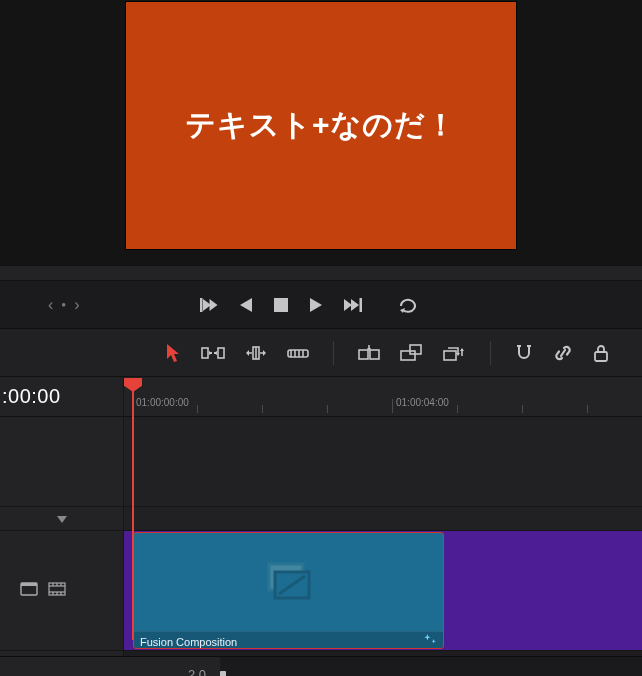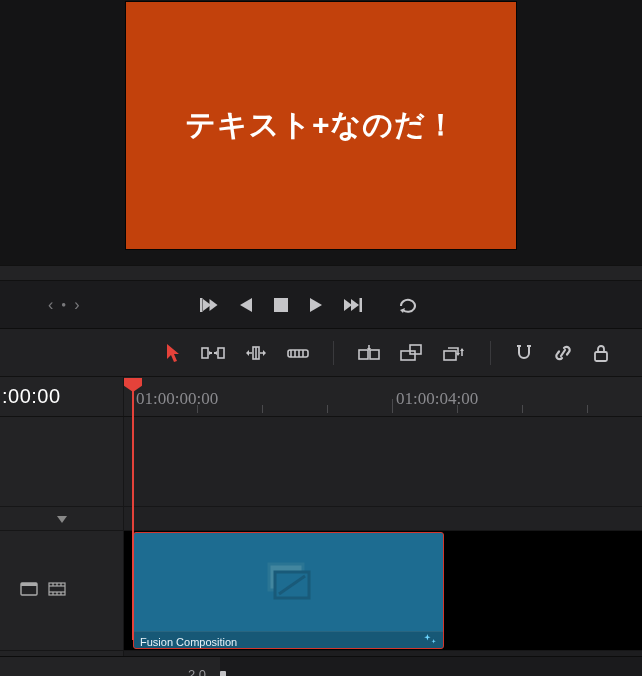--- a/index.html
+++ b/index.html
@@ -137,24 +137,23 @@
   .ruler-tick {
     position: absolute;
     top: 28px;
     width: 1px;
     height: 8px;
     background: #4a4a4d;
   }
   .ruler-tick.major { top: 22px; height: 14px; }
   .ruler-label {
     position: absolute;
-    top: 12px;
-    font-size: 17px;
+    top: 20px;
+    font-size: 10px;
     color: #8a8a8e;
-    font-family: Liberation Serif, serif;
   }
 
   
   .tracks {
     width: 100%;
     height: 239px;
     display: flex;
     background: #1d1d1f;
     position: relative;
   }
@@ -194,21 +193,21 @@
     background: #212123;
   }
   .track-row2 {
     height: 24px;
     border-bottom: 1px solid #161617;
     background: #212123;
   }
   .track-row3 {
     height: 120px;
     border-bottom: 1px solid #161617;
-    background: #000000;
+    background: #4c1d95;
     position: relative;
   }
 
   
   .playhead {
     position: absolute;
     left: 132px;
     top: 378px;
     width: 2px;
     height: 262px;

